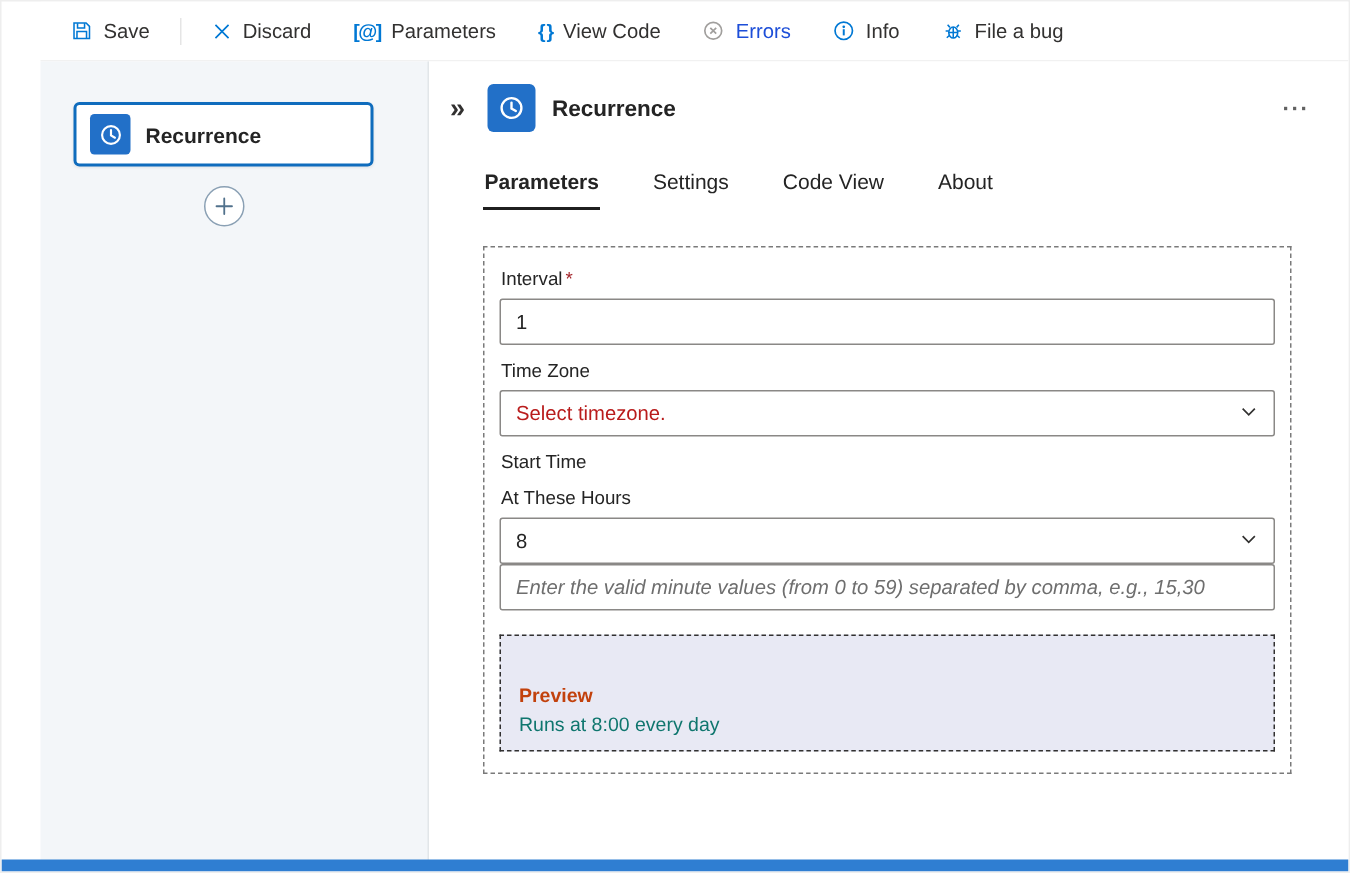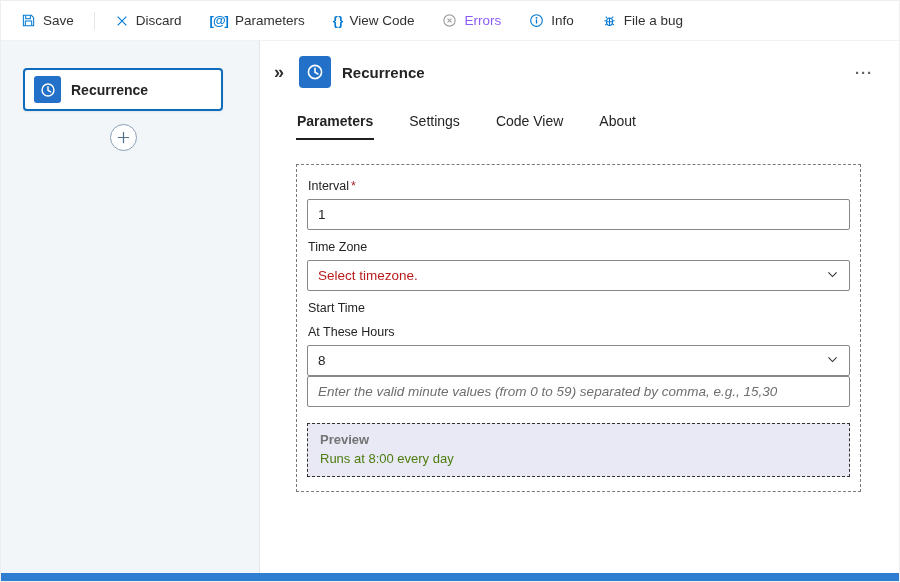--- a/index.html
+++ b/index.html
@@ -1,23 +1,23 @@
 <!DOCTYPE html>
 <html><head>
 <meta charset="utf-8">
 <style>
   * { margin: 0; padding: 0; box-sizing: border-box; }
   html, body { background: #ffffff; }
   body { font-family: "Liberation Sans", sans-serif; color: #242424; }
-  .app { position: relative; width: 900px; height: 582px; background: #fff; overflow: hidden; border: 1px solid #eee; }
+  .app { position: relative; width: 900px; height: 582px; background: #fff; overflow: hidden; border: 1px solid #eee; padding-left: 26px; }
 
   
   .toolbar { height: 40px; display: flex; align-items: center; gap: 24px; padding: 0 18px; background: #fff; border-bottom: 1px solid #f1f1f1; }
   .tb-item { display: inline-flex; align-items: center; gap: 7px; background: none; border: none; font-family: inherit; font-size: 13.5px; color: #323130; cursor: pointer; padding: 4px 2px; }
-  .tb-item.disabled { color: #8b5cf6; cursor: default; }
+  .tb-item.disabled { color: #1d4ed8; cursor: default; }
   .tb-item .glyph { font-size: 13px; font-weight: 700; color: #0078d4; letter-spacing: -1px; }
   .tb-item svg { display: block; }
   .tb-divider { width: 1px; height: 18px; background: #e5e5e5; margin: 0 -6px; }
 
   
   .body { display: flex; height: 534px; }
 
   
   .canvas { width: 259px; background: #f3f6f9; border-right: 1px solid #e2e6e9; padding-top: 27px; position: relative; }
   .trigger-card { margin-left: 22px; width: 200px; height: 43px; background: #fff; border: 2px solid #0f6cbd; border-radius: 4px; display: flex; align-items: center; gap: 10px; padding: 0 9px; cursor: pointer; box-shadow: 0 1px 2px rgba(0,0,0,.07); }
@@ -48,22 +48,22 @@
   .field-label { font-size: 12.5px; color: #242424; margin: 10px 0 6px 1px; }
   .text-input, .select { width: 100%; height: 31px; border: 1px solid #8a8886; border-radius: 2px; background: #fff; font-family: inherit; font-size: 13.5px; color: #242424; padding: 0 10px; }
   .text-input::placeholder { color: #6e6e6e; opacity: 1; }
   .text-input.italic-ph::placeholder { font-style: italic; }
   .select { display: flex; align-items: center; justify-content: space-between; cursor: pointer; gap: 8px; }
   .select .sel-text { overflow: hidden; white-space: nowrap; text-overflow: ellipsis; }
   .select .sel-text.placeholder { color: #b91c1c; }
   .select svg { flex: none; }
 
   .preview-box { margin-top: 16px; border: 1px dashed #323130; background: #e8e9f4; padding: 8px 12px 10px 12px; }
-  .preview-title { font-size: 13px; font-weight: 700; color: #737373; margin-bottom: 4px; }
-  .preview-text { font-size: 13px; color: #4d7c0f; }
+  .preview-title { font-size: 13px; font-weight: 700; color: #c2410c; margin-bottom: 4px; margin-top: 24px; }
+  .preview-text { font-size: 13px; color: #0f766e; }
 
   
   .footer-bar { position: absolute; left: 0; right: 0; bottom: 0; height: 8px; background: #2f7ed2; }
 </style>
 </head>
 <body>
 
 <div class="app">
 
   <div class="toolbar">

